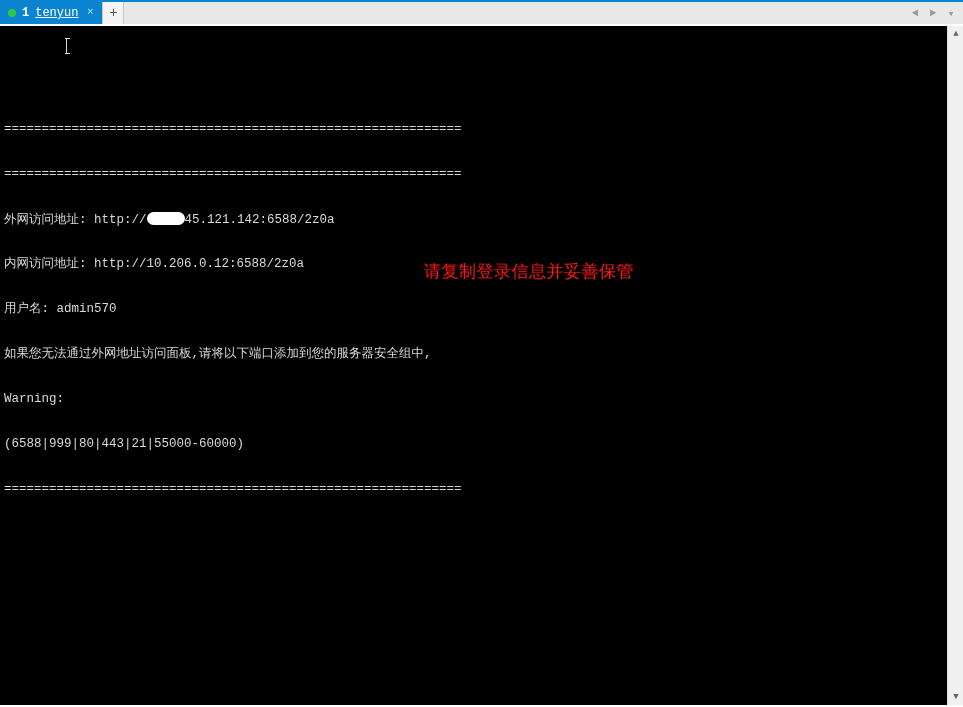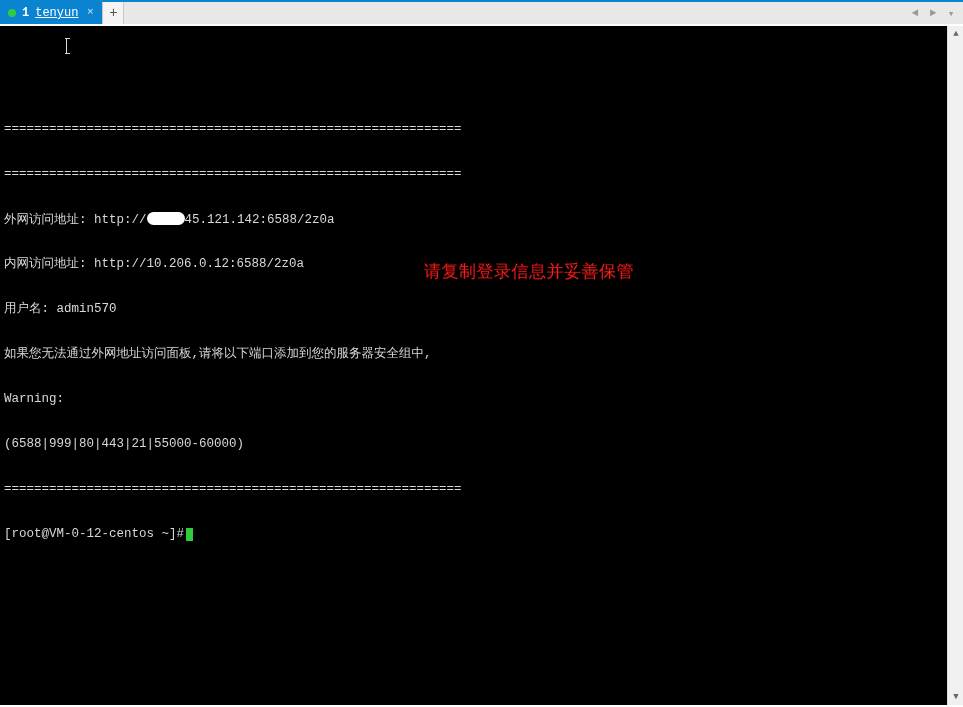--- a/index.html
+++ b/index.html
@@ -159,19 +159,18 @@
     <span class="term-line"></span>
     <span class="term-line">=============================================================</span>
     <span class="term-line">=============================================================</span>
     <span class="term-line"><span>外网访问地址: http://</span><span class="redact redact1"></span><span>45.121.142:6588/2z0a</span></span>
     <span class="term-line redline"><span>内网访问地址: http://10.206.0.12:6588/2z0a</span><span class="overlay-text">请复制登录信息并妥善保管</span></span>
     <span class="term-line">用户名: admin570</span>
     <span class="term-line">如果您无法通过外网地址访问面板,请将以下端口添加到您的服务器安全组中,</span>
     <span class="term-line">Warning:</span>
     <span class="term-line">(6588|999|80|443|21|55000-60000)</span>
     <span class="term-line">=============================================================</span>
-    <span class="term-line prompt-line"><span>[root@VM-0-12-centos ~]#</span><span class="cursor-block"></span></span>
   </div>
   <div class="scrollbar-track">
     <div class="scrollbar-up">▲</div>
     <div class="scrollbar-down">▼</div>
   </div>
 </div>
 
 </body></html>

